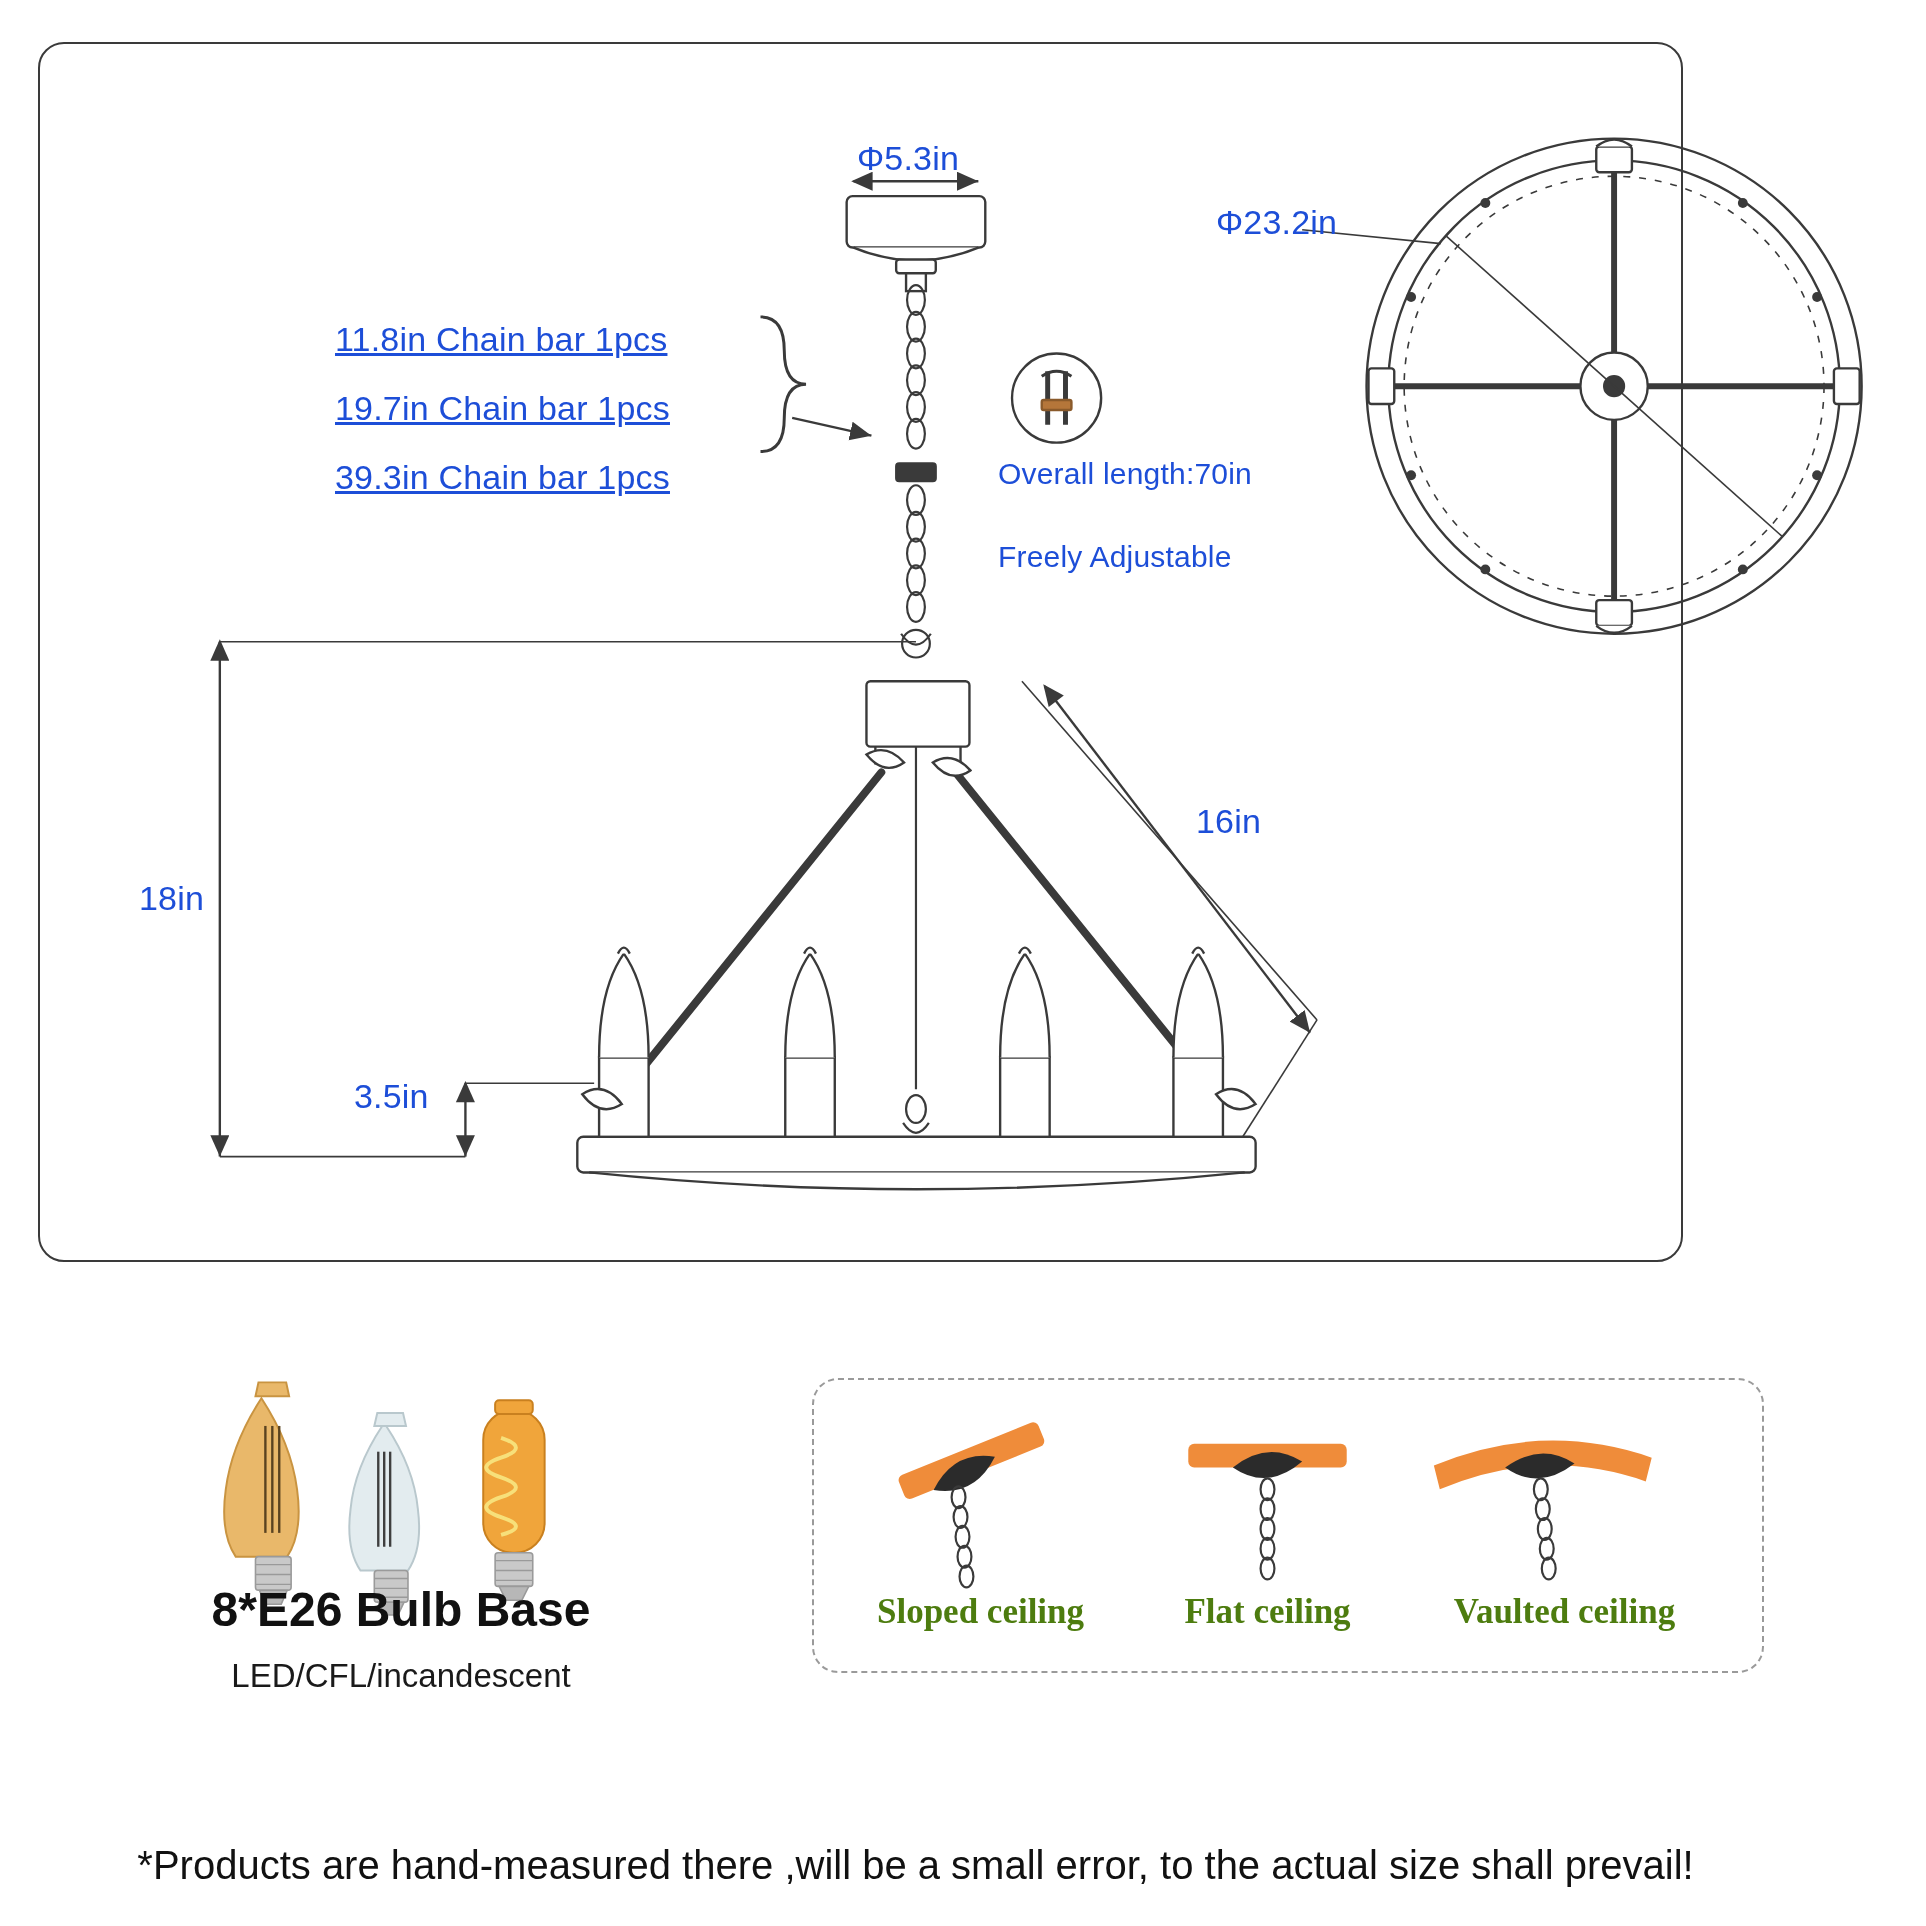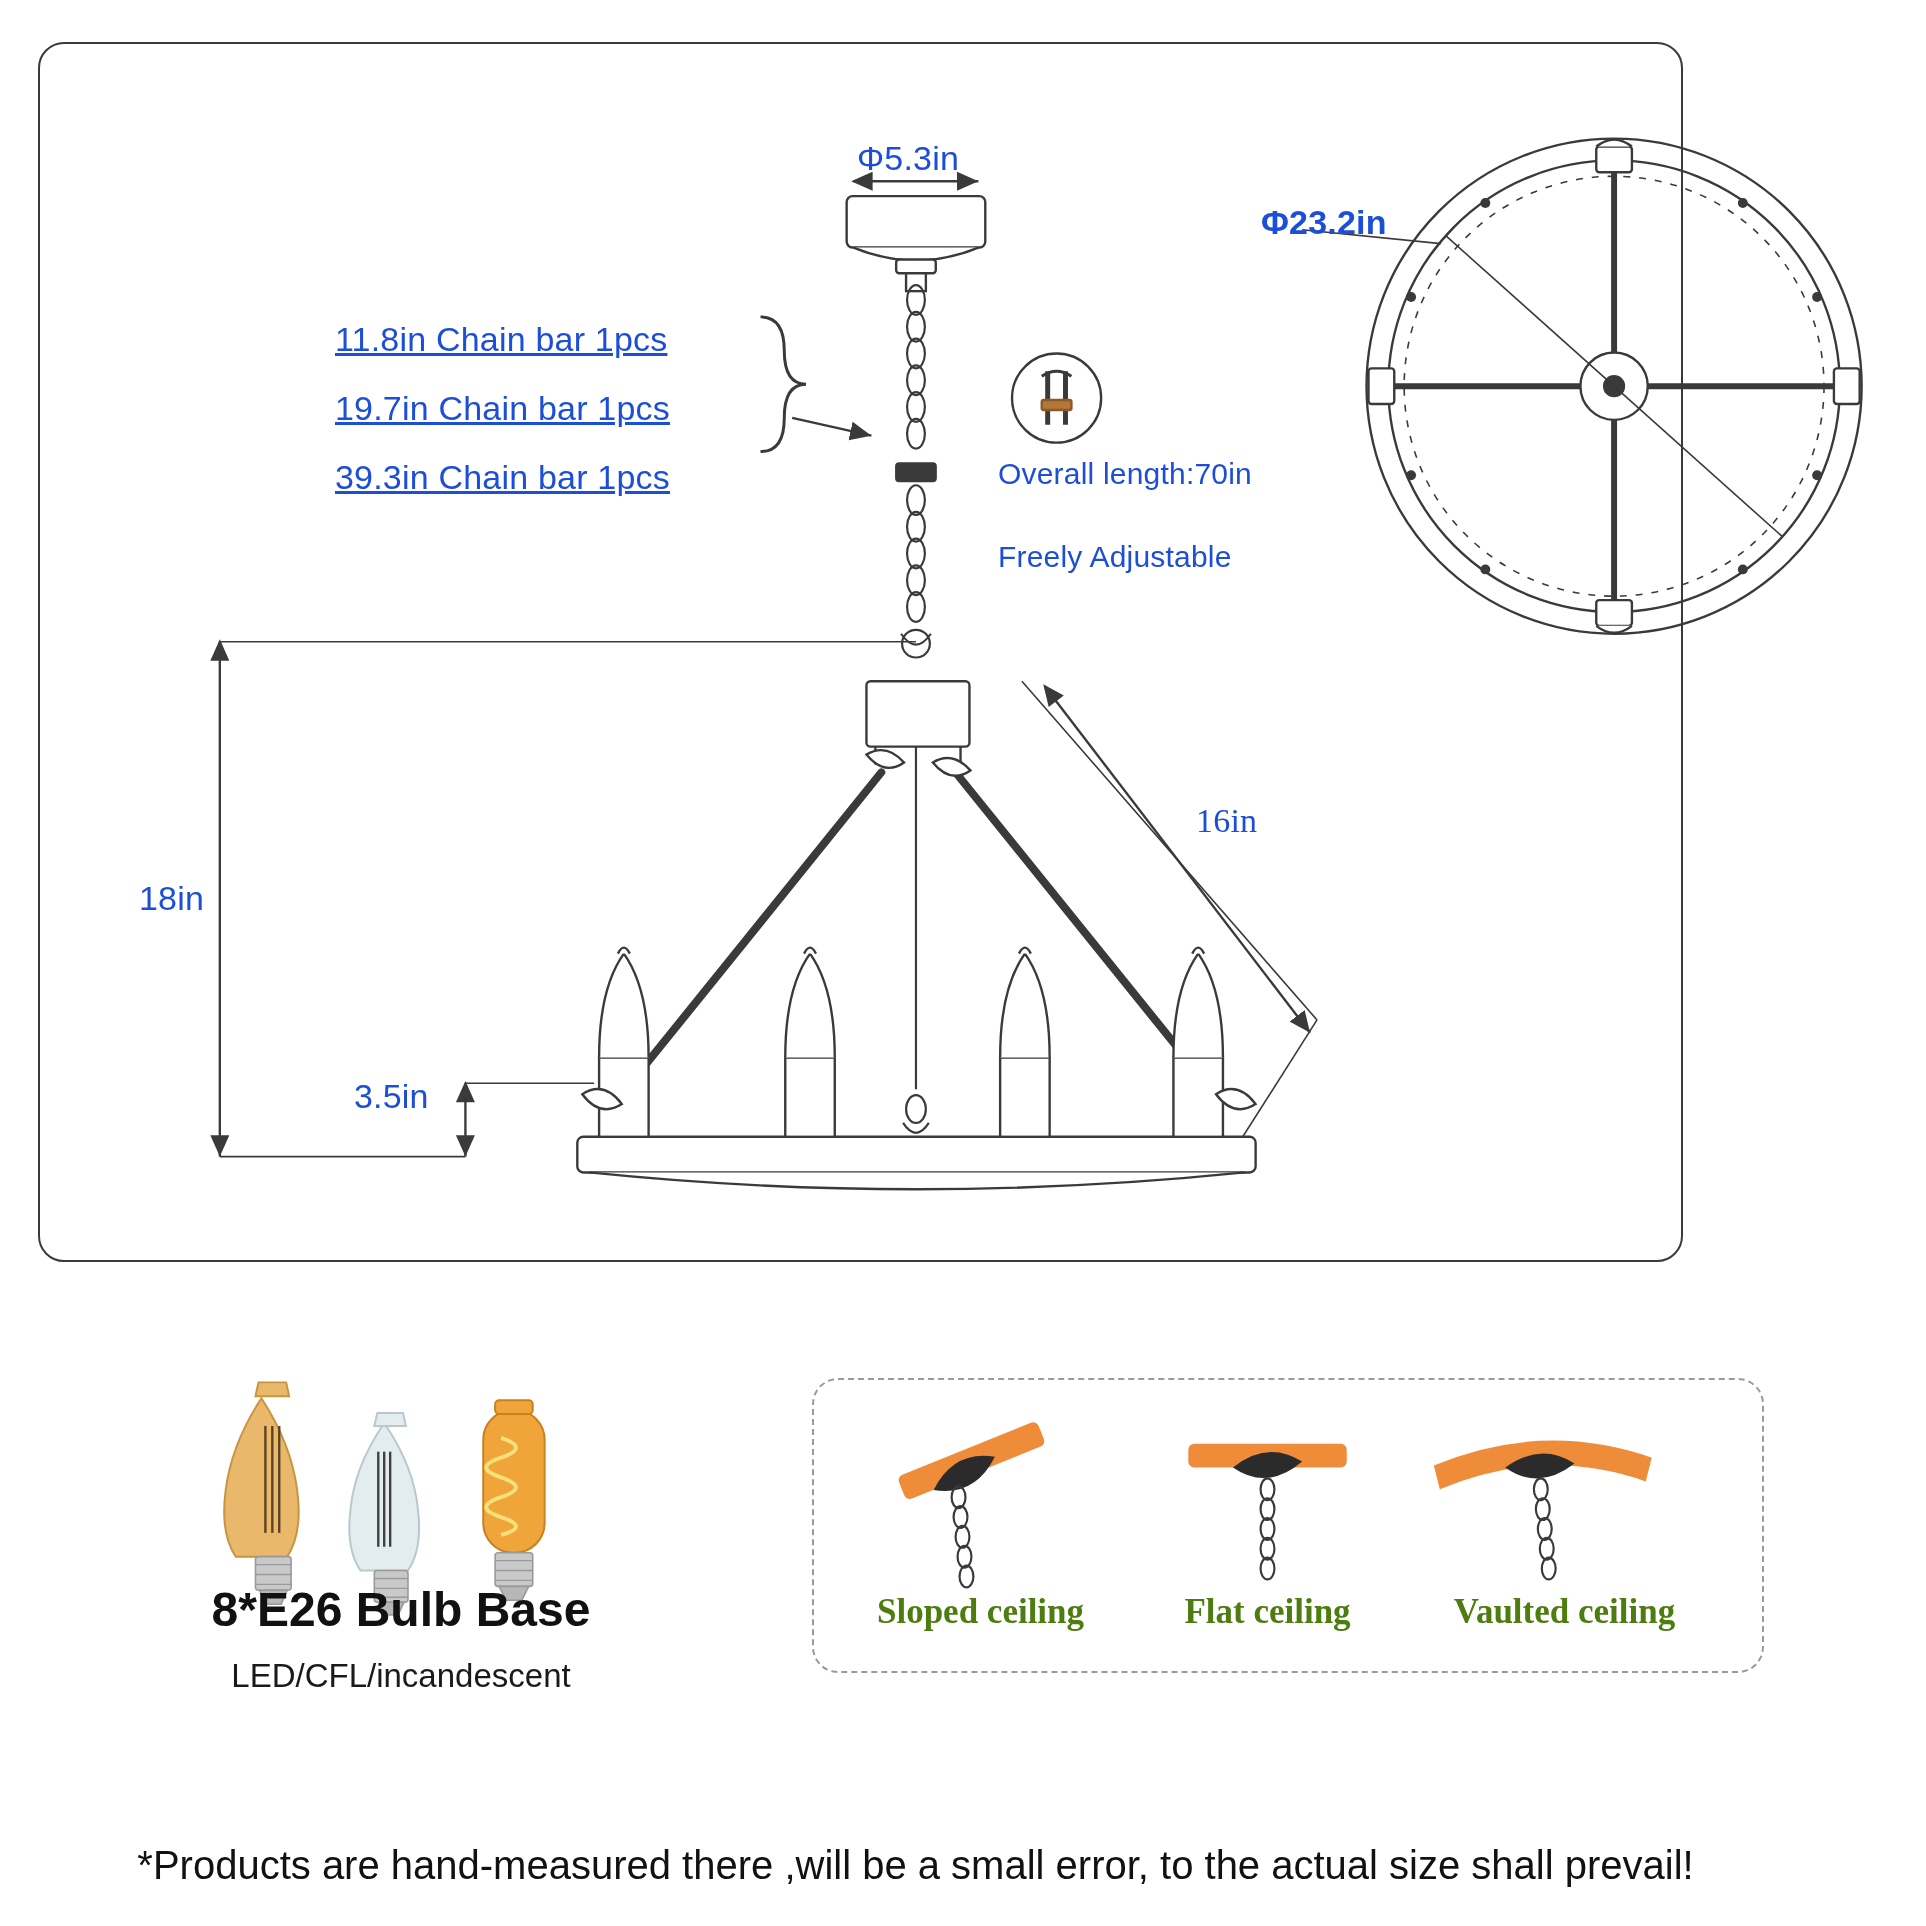--- a/index.html
+++ b/index.html
@@ -277,25 +277,25 @@
 
   <div class="lbl lbl-dim" style="left:857px; top:139px;">Φ5.3in</div>
 
   <div class="lbl lbl-chain" style="left:335px; top:320px;">11.8in Chain bar  1pcs</div>
   <div class="lbl lbl-chain" style="left:335px; top:389px;">19.7in Chain bar  1pcs</div>
   <div class="lbl lbl-chain" style="left:335px; top:458px;">39.3in Chain bar  1pcs</div>
 
   <div class="lbl lbl-small" style="left:998px; top:457px;">Overall length:70in</div>
   <div class="lbl lbl-small" style="left:998px; top:540px;">Freely Adjustable</div>
 
-  <div class="lbl lbl-dim" style="left:1261px; top:203px;font-weight:bold;">Φ23.2in</div>
+  <div class="lbl lbl-dim" style="left:1216px; top:203px;">Φ23.2in</div>
 
   <div class="lbl lbl-dim" style="left:139px; top:879px;">18in</div>
   <div class="lbl lbl-dim" style="left:354px; top:1077px;">3.5in</div>
-  <div class="lbl lbl-dim" style="left:1196px; top:802px;font-family:Liberation Serif, serif;">16in</div>
+  <div class="lbl lbl-dim" style="left:1196px; top:802px;">16in</div>
 
   <svg class="svg-abs" width="1927" height="1927" viewBox="0 0 1946 1946">
 
     <g>
       <path d="M272,1410 q-22,40 -28,78 q-5,36 6,62 l50,0 q11,-26 6,-62 q-6,-38 -28,-78 z" fill="none"></path>
       <path d="M264,1412 q-30,46 -36,92 q-6,44 10,68 l52,0 q16,-24 10,-68 q-6,-46 -36,-92 z" fill="#e9b86a" stroke="#c99441" stroke-width="2"></path>
       <path d="M258,1410 l34,0 l-3,-14 l-28,0 z" fill="#e9b86a" stroke="#c99441" stroke-width="2"></path>
 
       <g stroke="#5a4320" stroke-width="2.4" fill="none">
         <path d="M268,1440 l0,108"></path>

